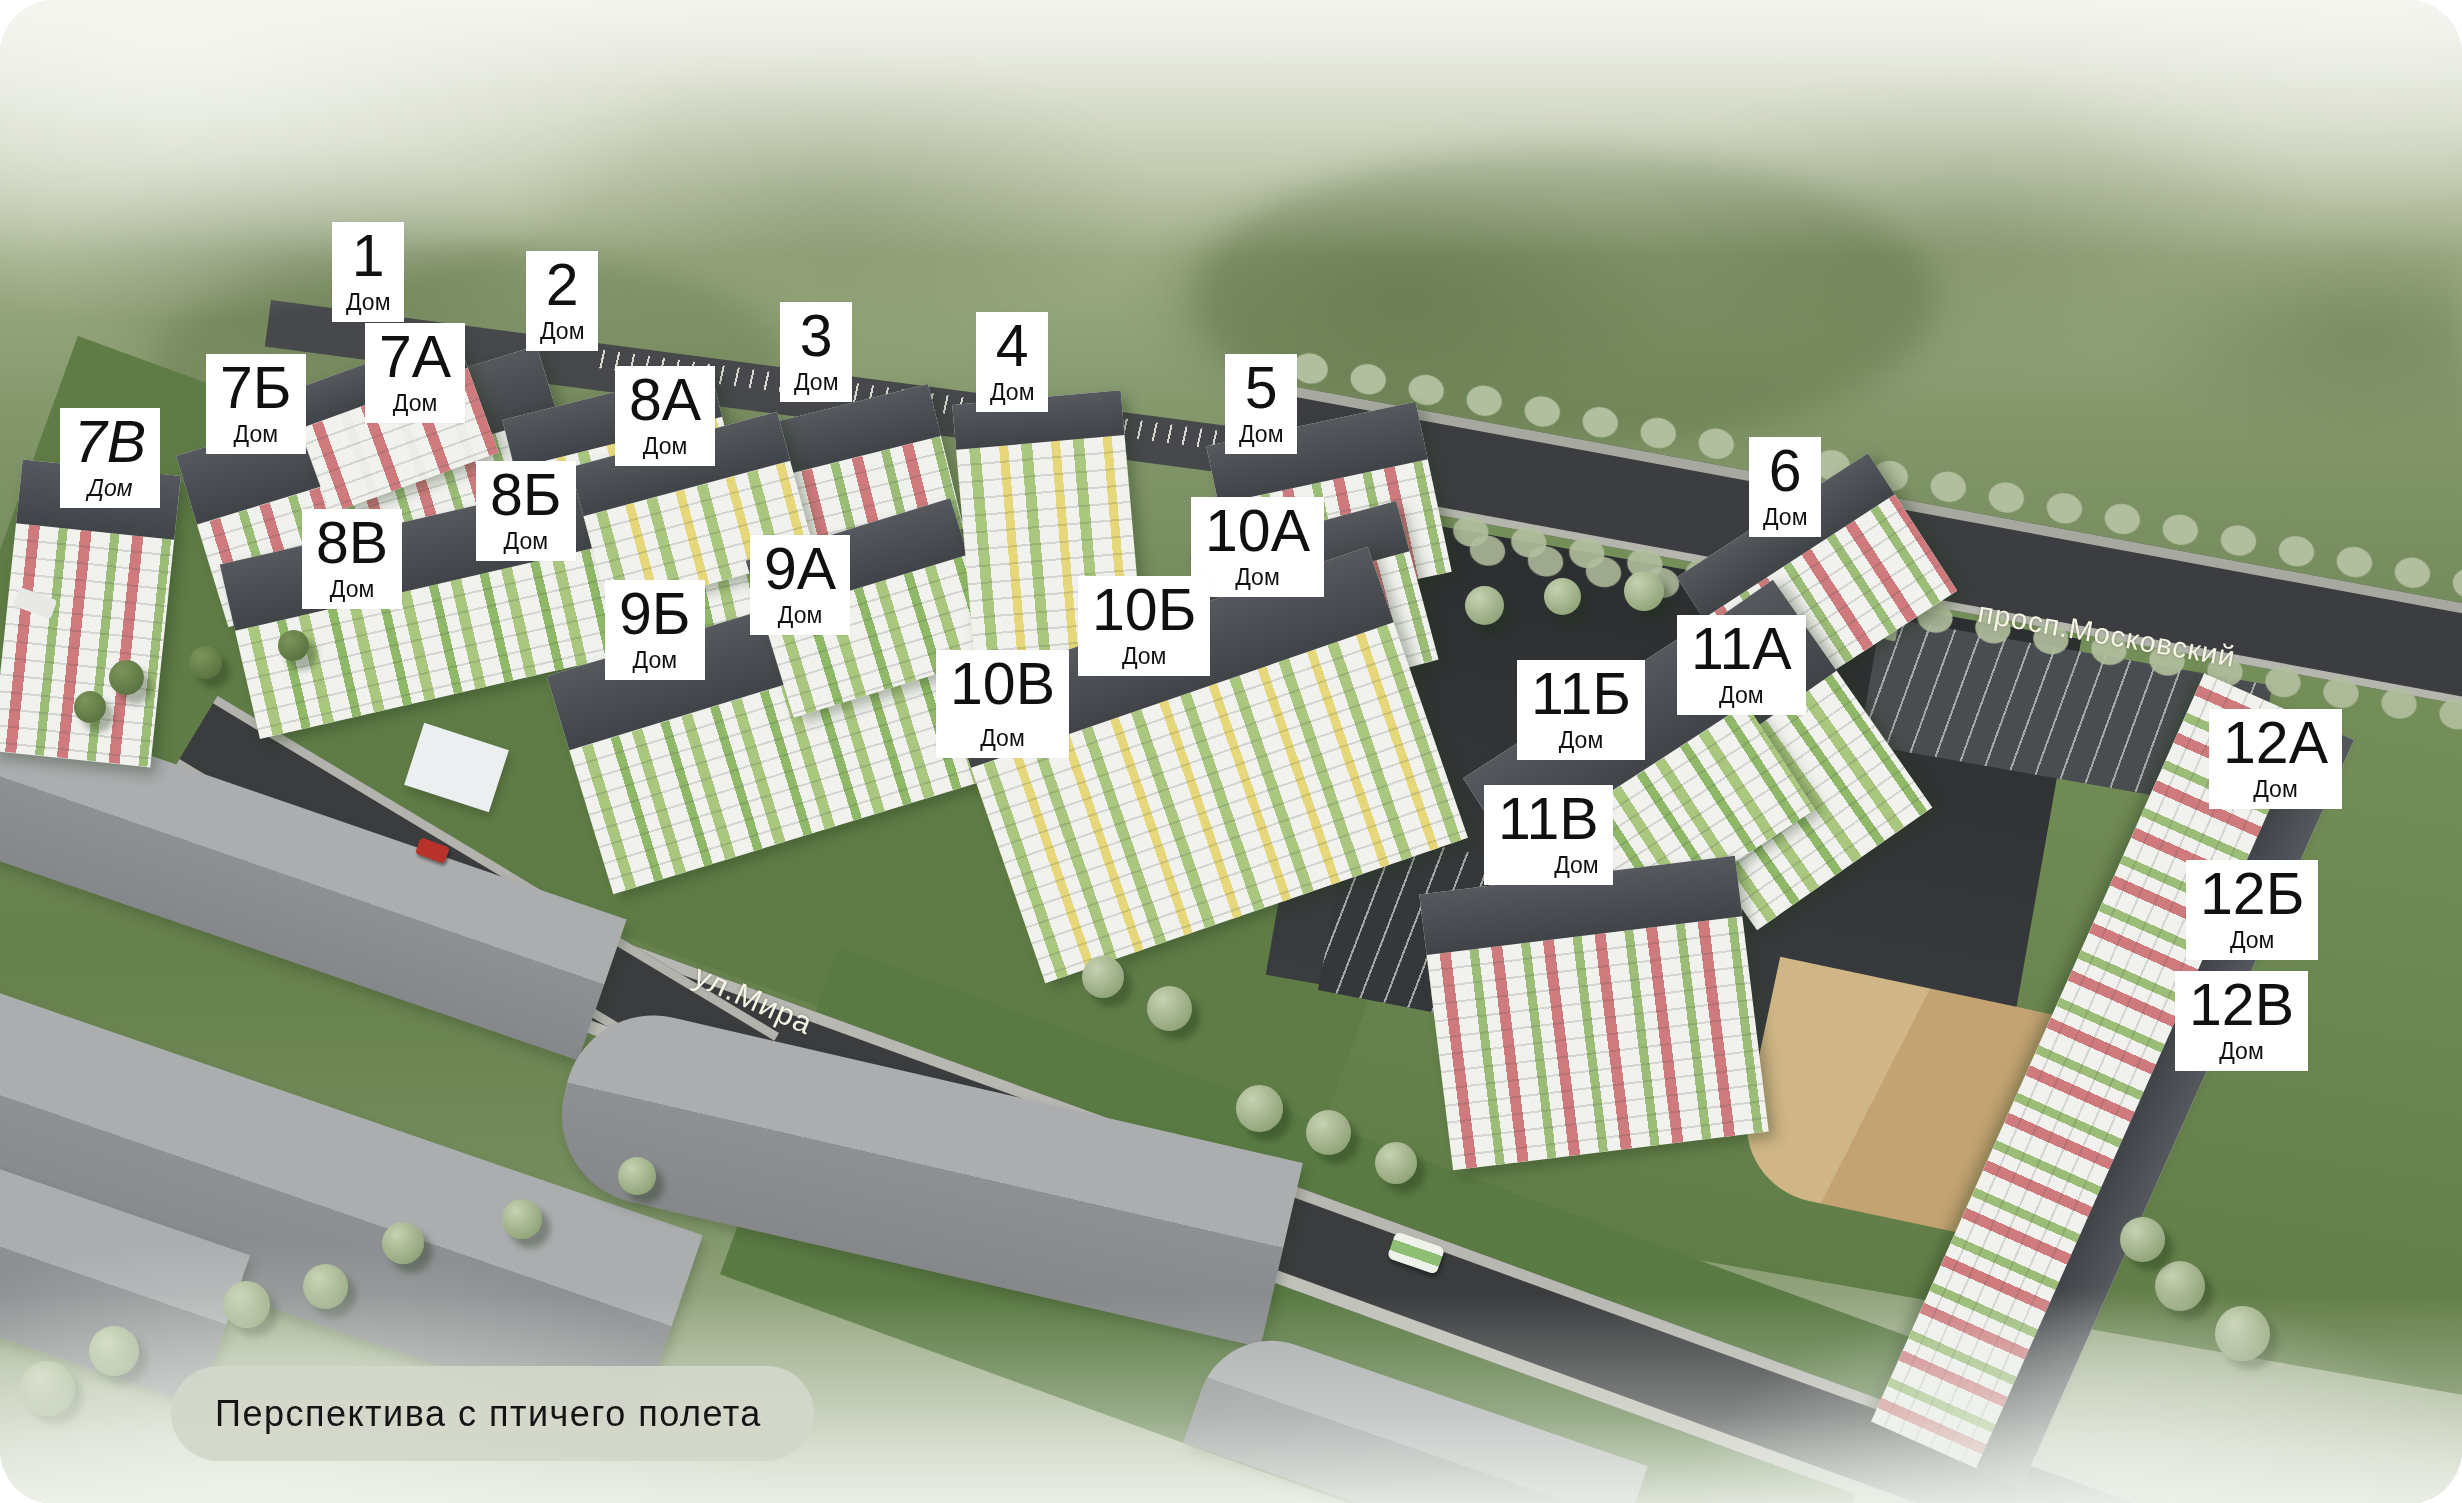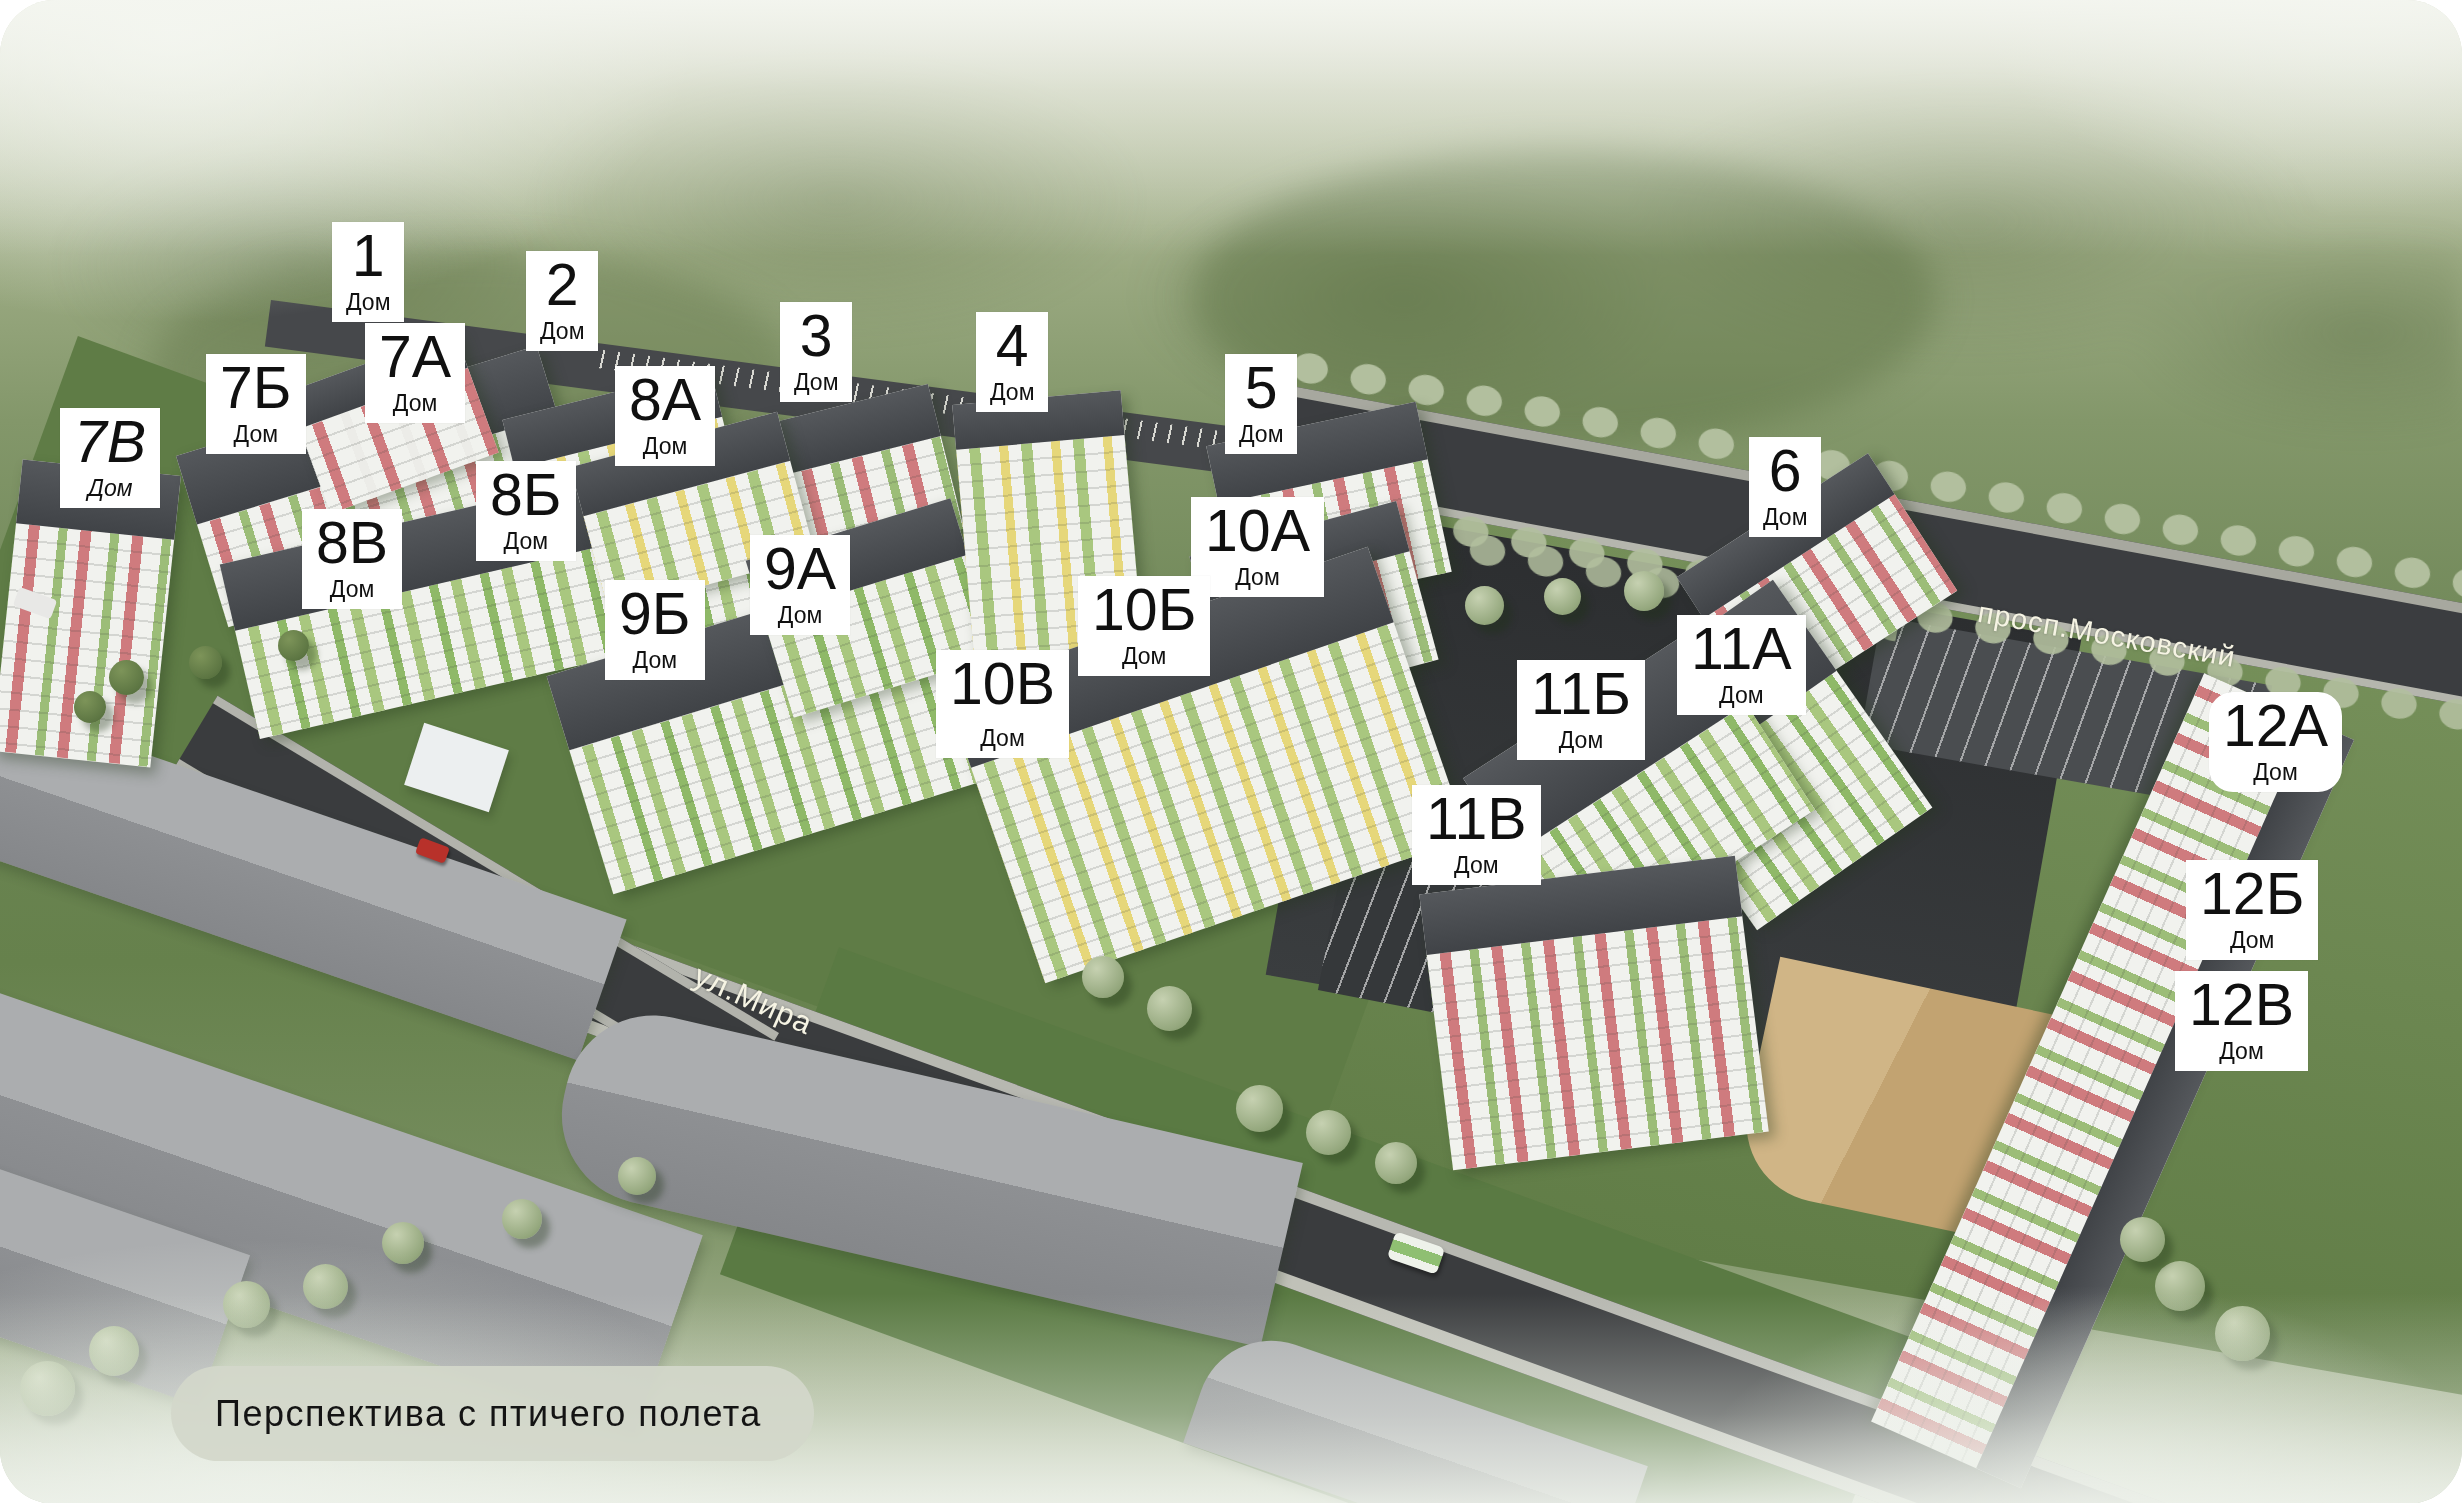--- a/index.html
+++ b/index.html
@@ -211,25 +211,25 @@
       <div class="sub">Дом</div>
     </div>
   <div class="abs lbl" style="left:1677px;top:615px;">
       <div class="num">11А</div>
       <div class="sub">Дом</div>
     </div>
   <div class="abs lbl" style="left:1517px;top:660px;">
       <div class="num">11Б</div>
       <div class="sub">Дом</div>
     </div>
-  <div class="abs lbl" style="left:1412px;top:785px;">
+  <div class="abs lbl" style="left:1484px;top:785px;align-items:flex-end;">
       <div class="num">11В</div>
       <div class="sub">Дом</div>
     </div>
-  <div class="abs lbl" style="left:2209px;top:692px;border-radius:24px;">
+  <div class="abs lbl" style="left:2209px;top:709px;">
       <div class="num">12А</div>
       <div class="sub">Дом</div>
     </div>
   <div class="abs lbl" style="left:2186px;top:860px;">
       <div class="num">12Б</div>
       <div class="sub">Дом</div>
     </div>
   <div class="abs lbl" style="left:2175px;top:971px;">
       <div class="num">12В</div>
       <div class="sub">Дом</div>

